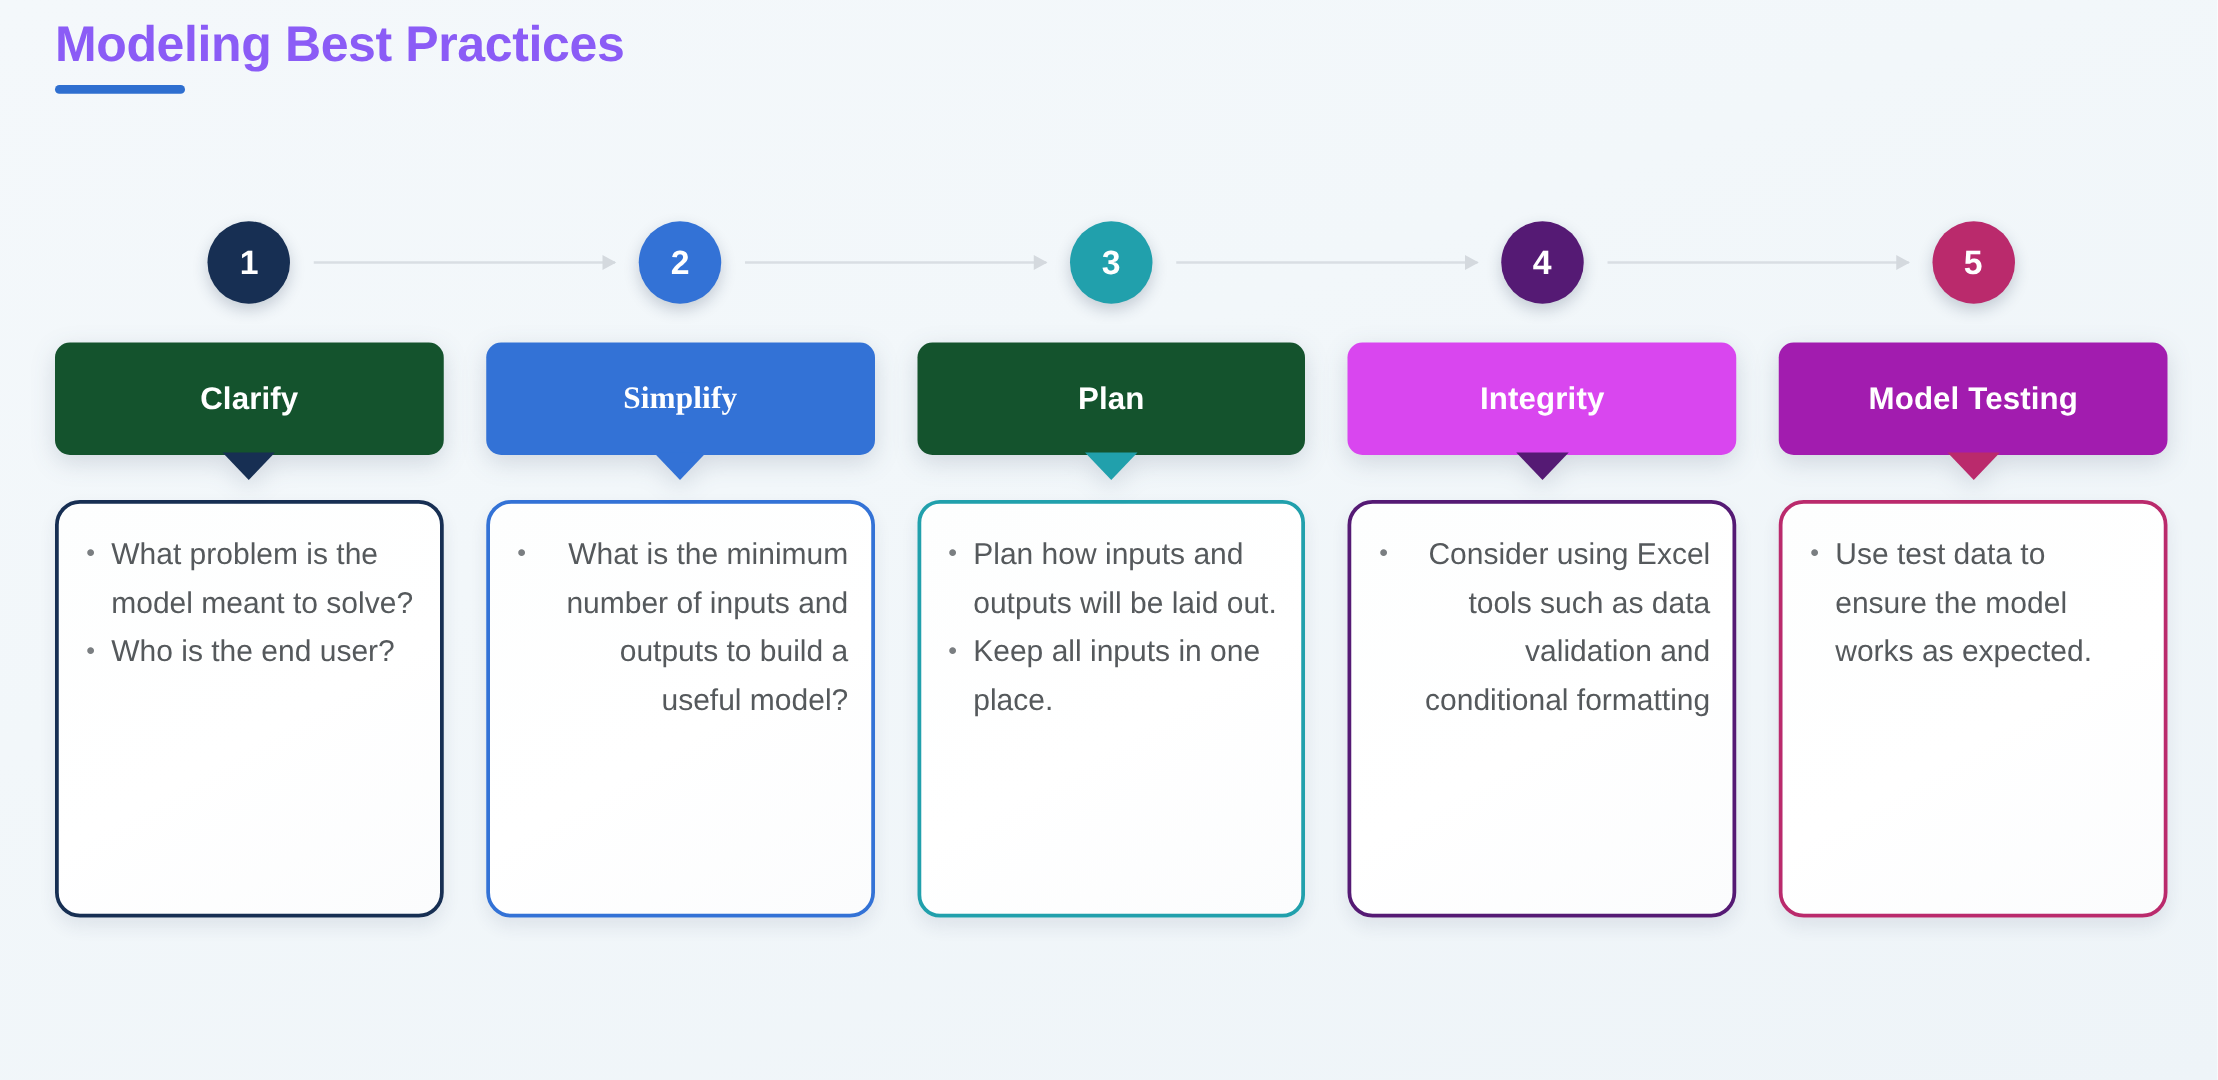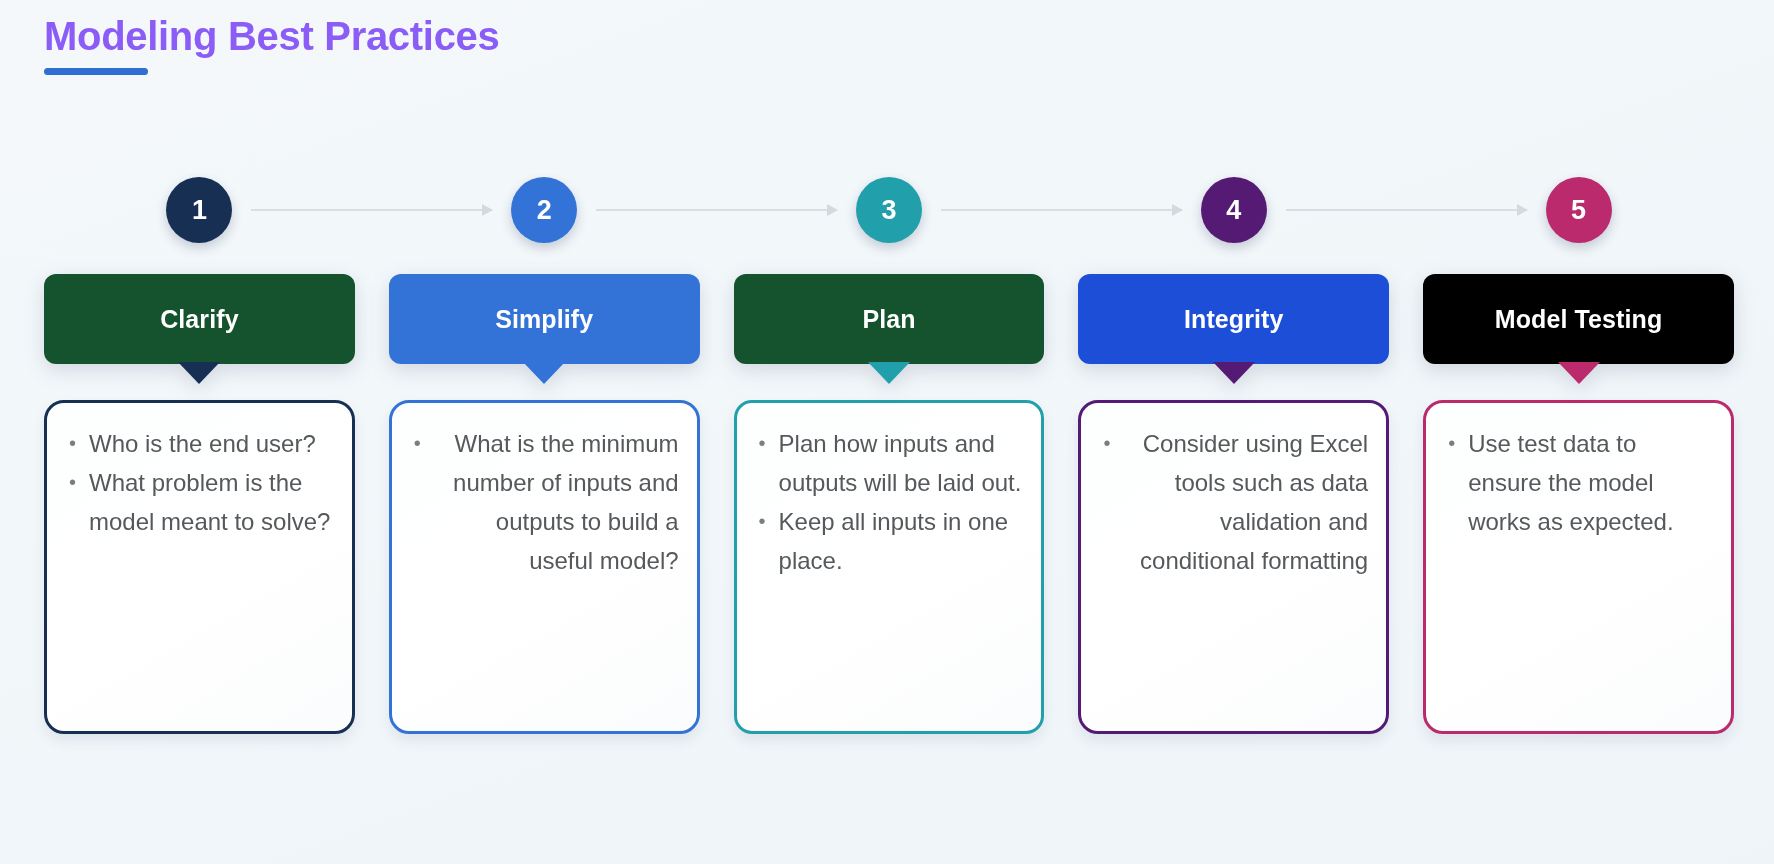--- a/index.html
+++ b/index.html
@@ -184,32 +184,32 @@
       <div class="circle-row">
         <div class="connector"></div>
         <div class="step-circle" style="background: rgb(23, 47, 83);">1</div>
       </div>
       <div class="banner-wrap">
         <div class="banner" style="background: #14532d;">Clarify</div>
         <div class="banner-tail" style="border-top-color: rgb(23, 47, 83);"></div>
       </div>
       <div class="card" style="border-color: rgb(23, 47, 83);">
         <ul class="bullets">
+          <li>What problem is the model meant to solve?</li>
           <li>Who is the end user?</li>
-          <li>What problem is the model meant to solve?</li>
         </ul>
       </div>
     </div>
     <div class="col">
       <div class="circle-row">
         <div class="connector"></div>
         <div class="step-circle" style="background: rgb(51, 114, 214);">2</div>
       </div>
       <div class="banner-wrap">
-        <div class="banner" style="background: rgb(51, 114, 214);">Simplify</div>
+        <div class="banner" style="background: rgb(51, 114, 214); font-family: Liberation Serif, serif;">Simplify</div>
         <div class="banner-tail" style="border-top-color: rgb(51, 114, 214);"></div>
       </div>
       <div class="card" style="border-color: rgb(51, 114, 214); text-align: right;">
         <ul class="bullets">
           <li>What is the minimum number of inputs and outputs to build a useful model?</li>
         </ul>
       </div>
     </div>
     <div class="col">
       <div class="circle-row">
@@ -226,35 +226,35 @@
           <li>Keep all inputs in one place.</li>
         </ul>
       </div>
     </div>
     <div class="col">
       <div class="circle-row">
         <div class="connector"></div>
         <div class="step-circle" style="background: rgb(85, 26, 116);">4</div>
       </div>
       <div class="banner-wrap">
-        <div class="banner" style="background: #1d4ed8;">Integrity</div>
+        <div class="banner" style="background: #d946ef;">Integrity</div>
         <div class="banner-tail" style="border-top-color: rgb(85, 26, 116);"></div>
       </div>
       <div class="card" style="border-color: rgb(85, 26, 116); text-align: right;">
         <ul class="bullets">
           <li>Consider using Excel tools such as data validation and conditional formatting</li>
         </ul>
       </div>
     </div>
     <div class="col">
       <div class="circle-row">
         <div class="step-circle" style="background: rgb(186, 42, 108);">5</div>
       </div>
       <div class="banner-wrap">
-        <div class="banner" style="background: #000000;">Model Testing</div>
+        <div class="banner" style="background: #a21caf;">Model Testing</div>
         <div class="banner-tail" style="border-top-color: rgb(186, 42, 108);"></div>
       </div>
       <div class="card" style="border-color: rgb(186, 42, 108);">
         <ul class="bullets">
           <li>Use test data to ensure the model works as expected.</li>
         </ul>
       </div>
     </div>
   </div>
 

